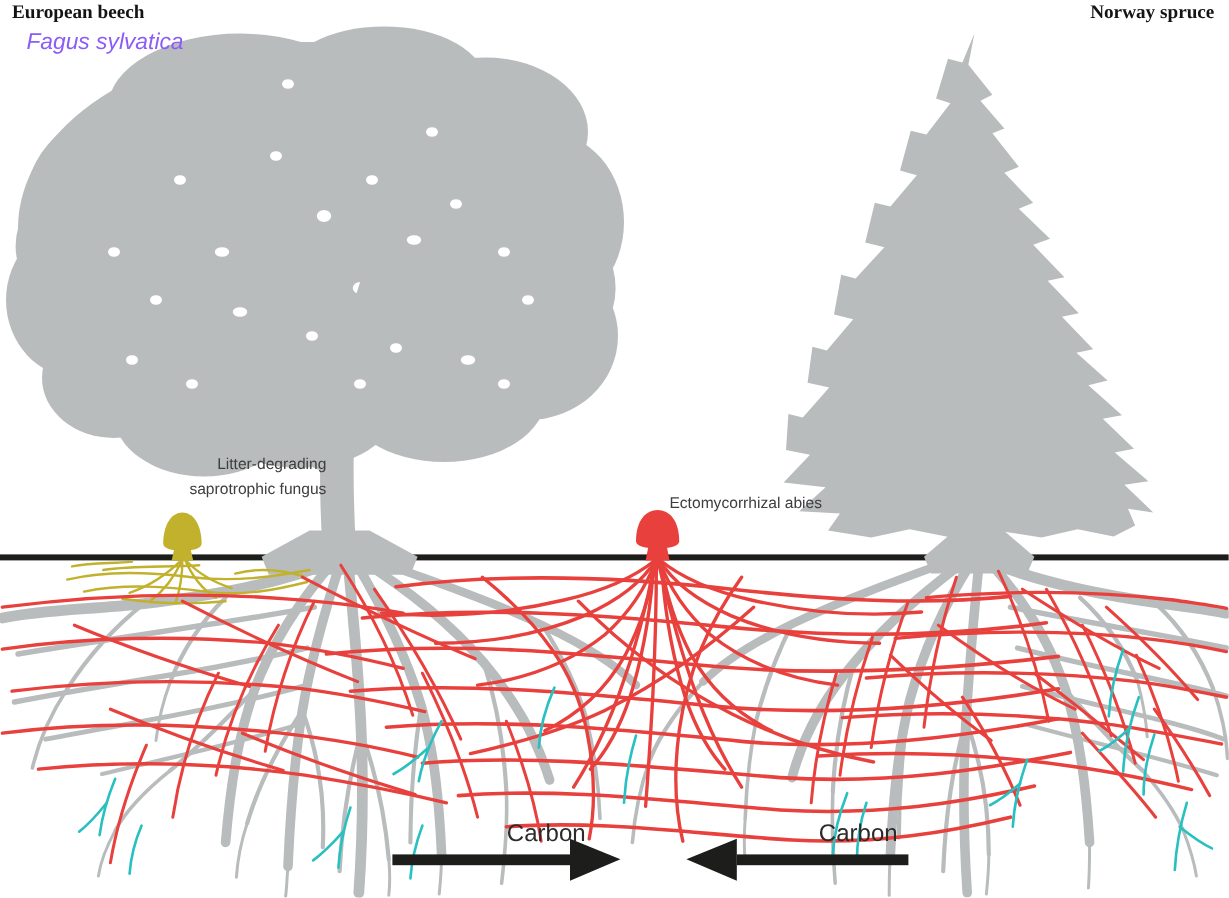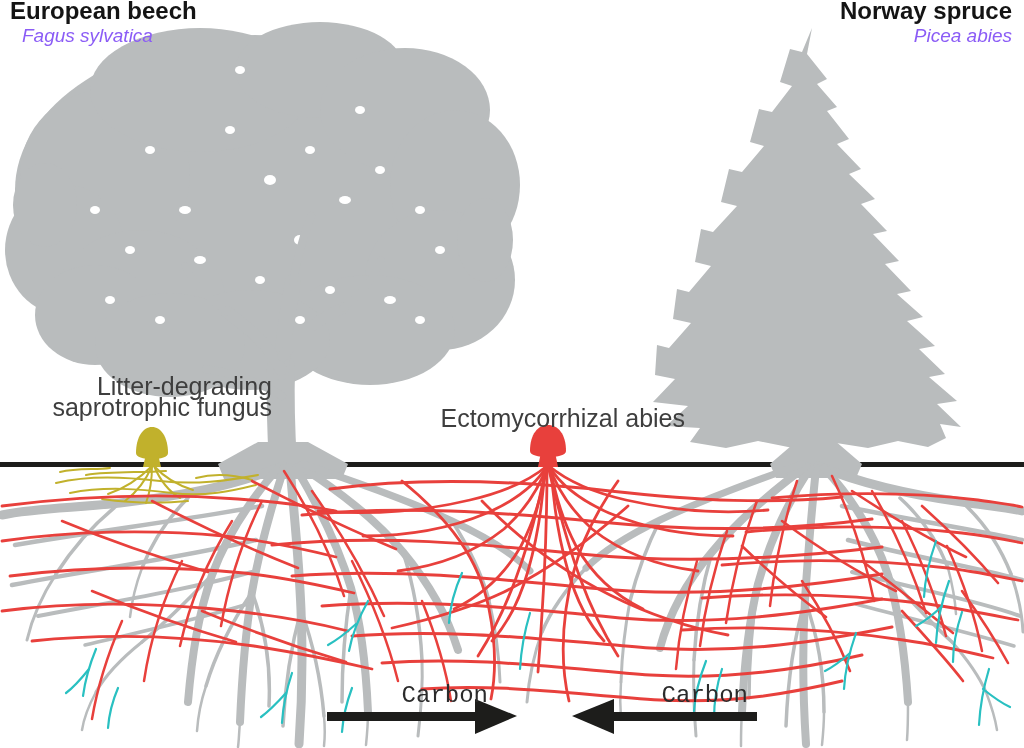--- a/index.html
+++ b/index.html
@@ -3,25 +3,25 @@
 <meta charset="utf-8">
 <style>
   html,body{margin:0;padding:0;}
   body{
     width:1024px;height:748px;position:relative;overflow:hidden;
     background:var(--background,#fff);
     font-family:"Liberation Sans", sans-serif;
   }
   #stage{position:absolute;left:0;top:0;width:1024px;height:748px;}
   svg{position:absolute;left:0;top:0;}
-  .lbl{position:absolute;color:var(--label-text,#3e3e3e);font-size:25px;line-height:21px;}
-  .title{font-weight:bold;font-size:24px;color:var(--title-text,#141414);}
+  .lbl{position:absolute;color:var(--label-text,#3e3e3e);font-size:13px;line-height:21px;}
+  .title{font-weight:bold;font-size:16px;color:var(--title-text,#141414);font-family:Liberation Serif, serif;}
   .latin{font-style:italic;font-size:19px;color:#8b5cf6;}
   .ctr{text-align:right;}
-  .carbon{font-size:24px;color:#2b2b2b;font-family:Liberation Mono, monospace;}
+  .carbon{font-size:20px;color:#2b2b2b;}
   
   .g{stroke:var(--tree-gray);fill:none;stroke-linecap:round;}
   .g-fill{fill:var(--tree-gray);stroke:none;}
   .r{stroke:var(--fungus-red);fill:none;stroke-linecap:round;}
   .r-fill{fill:var(--fungus-red);stroke:none;}
   .y{stroke:var(--fungus-yellow);fill:none;stroke-linecap:round;}
   .y-fill{fill:var(--fungus-yellow);stroke:none;}
   .c{stroke:var(--root-tip-cyan);fill:none;stroke-linecap:round;}
   .k-fill{fill:var(--soil-black);stroke:none;}
   .hole{fill:var(--background,#fff);stroke:none;}
@@ -289,21 +289,20 @@
   <g>
     <rect class="k-fill" x="614" y="712" width="143" height="9"></rect>
     <polygon class="k-fill" points="614,699 572,716 614,734"></polygon>
   </g>
 </svg>
 
 <div class="lbl title" style="left:10px;top:0px;">European beech</div>
 <div class="lbl latin" style="left:22px;top:25px;">Fagus sylvatica</div>
 
 <div class="lbl title ctr" style="left:812px;top:0px;width:200px;">Norway spruce</div>
-<div class="lbl latin ctr" style="left:812px;top:25px;width:200px;">Picea abies</div>
 
 <div class="lbl ctr" style="left:32px;top:376px;width:240px;">
   <span>Litter-degrading</span><br>
   <span>saprotrophic fungus</span>
 </div>
 
 <div class="lbl ctr" style="left:425px;top:408px;width:260px;">Ectomycorrhizal abies</div>
 
 <div class="lbl carbon ctr" style="left:328px;top:685px;width:160px;">Carbon</div>
 <div class="lbl carbon ctr" style="left:588px;top:685px;width:160px;">Carbon</div>

